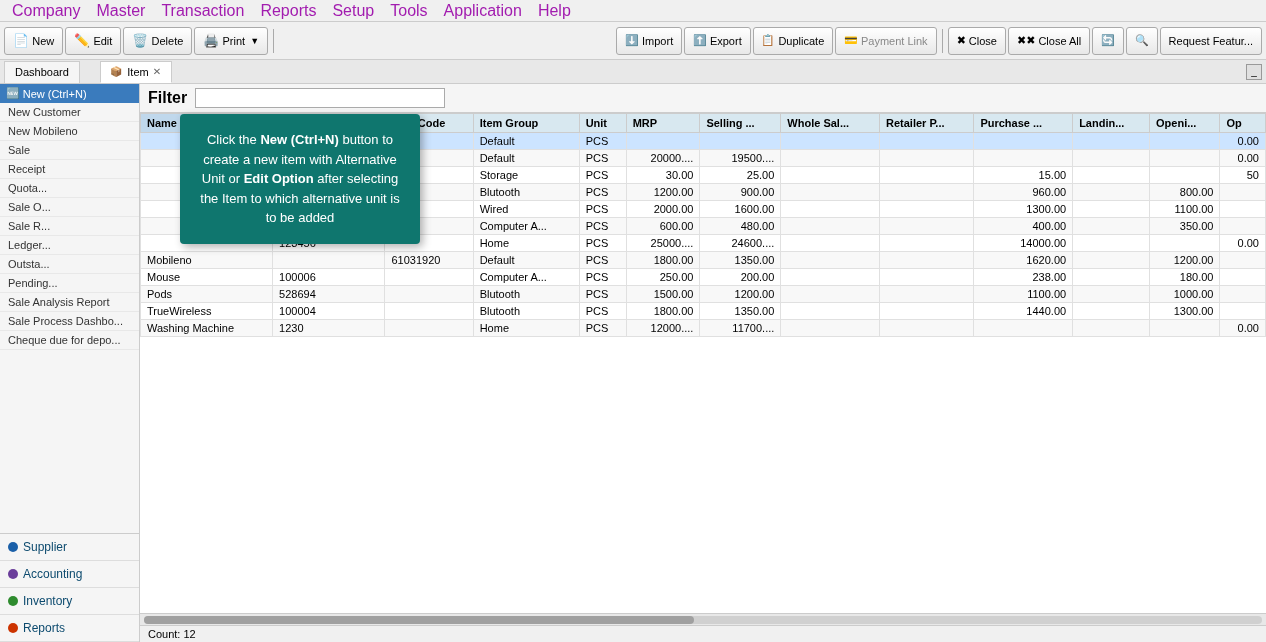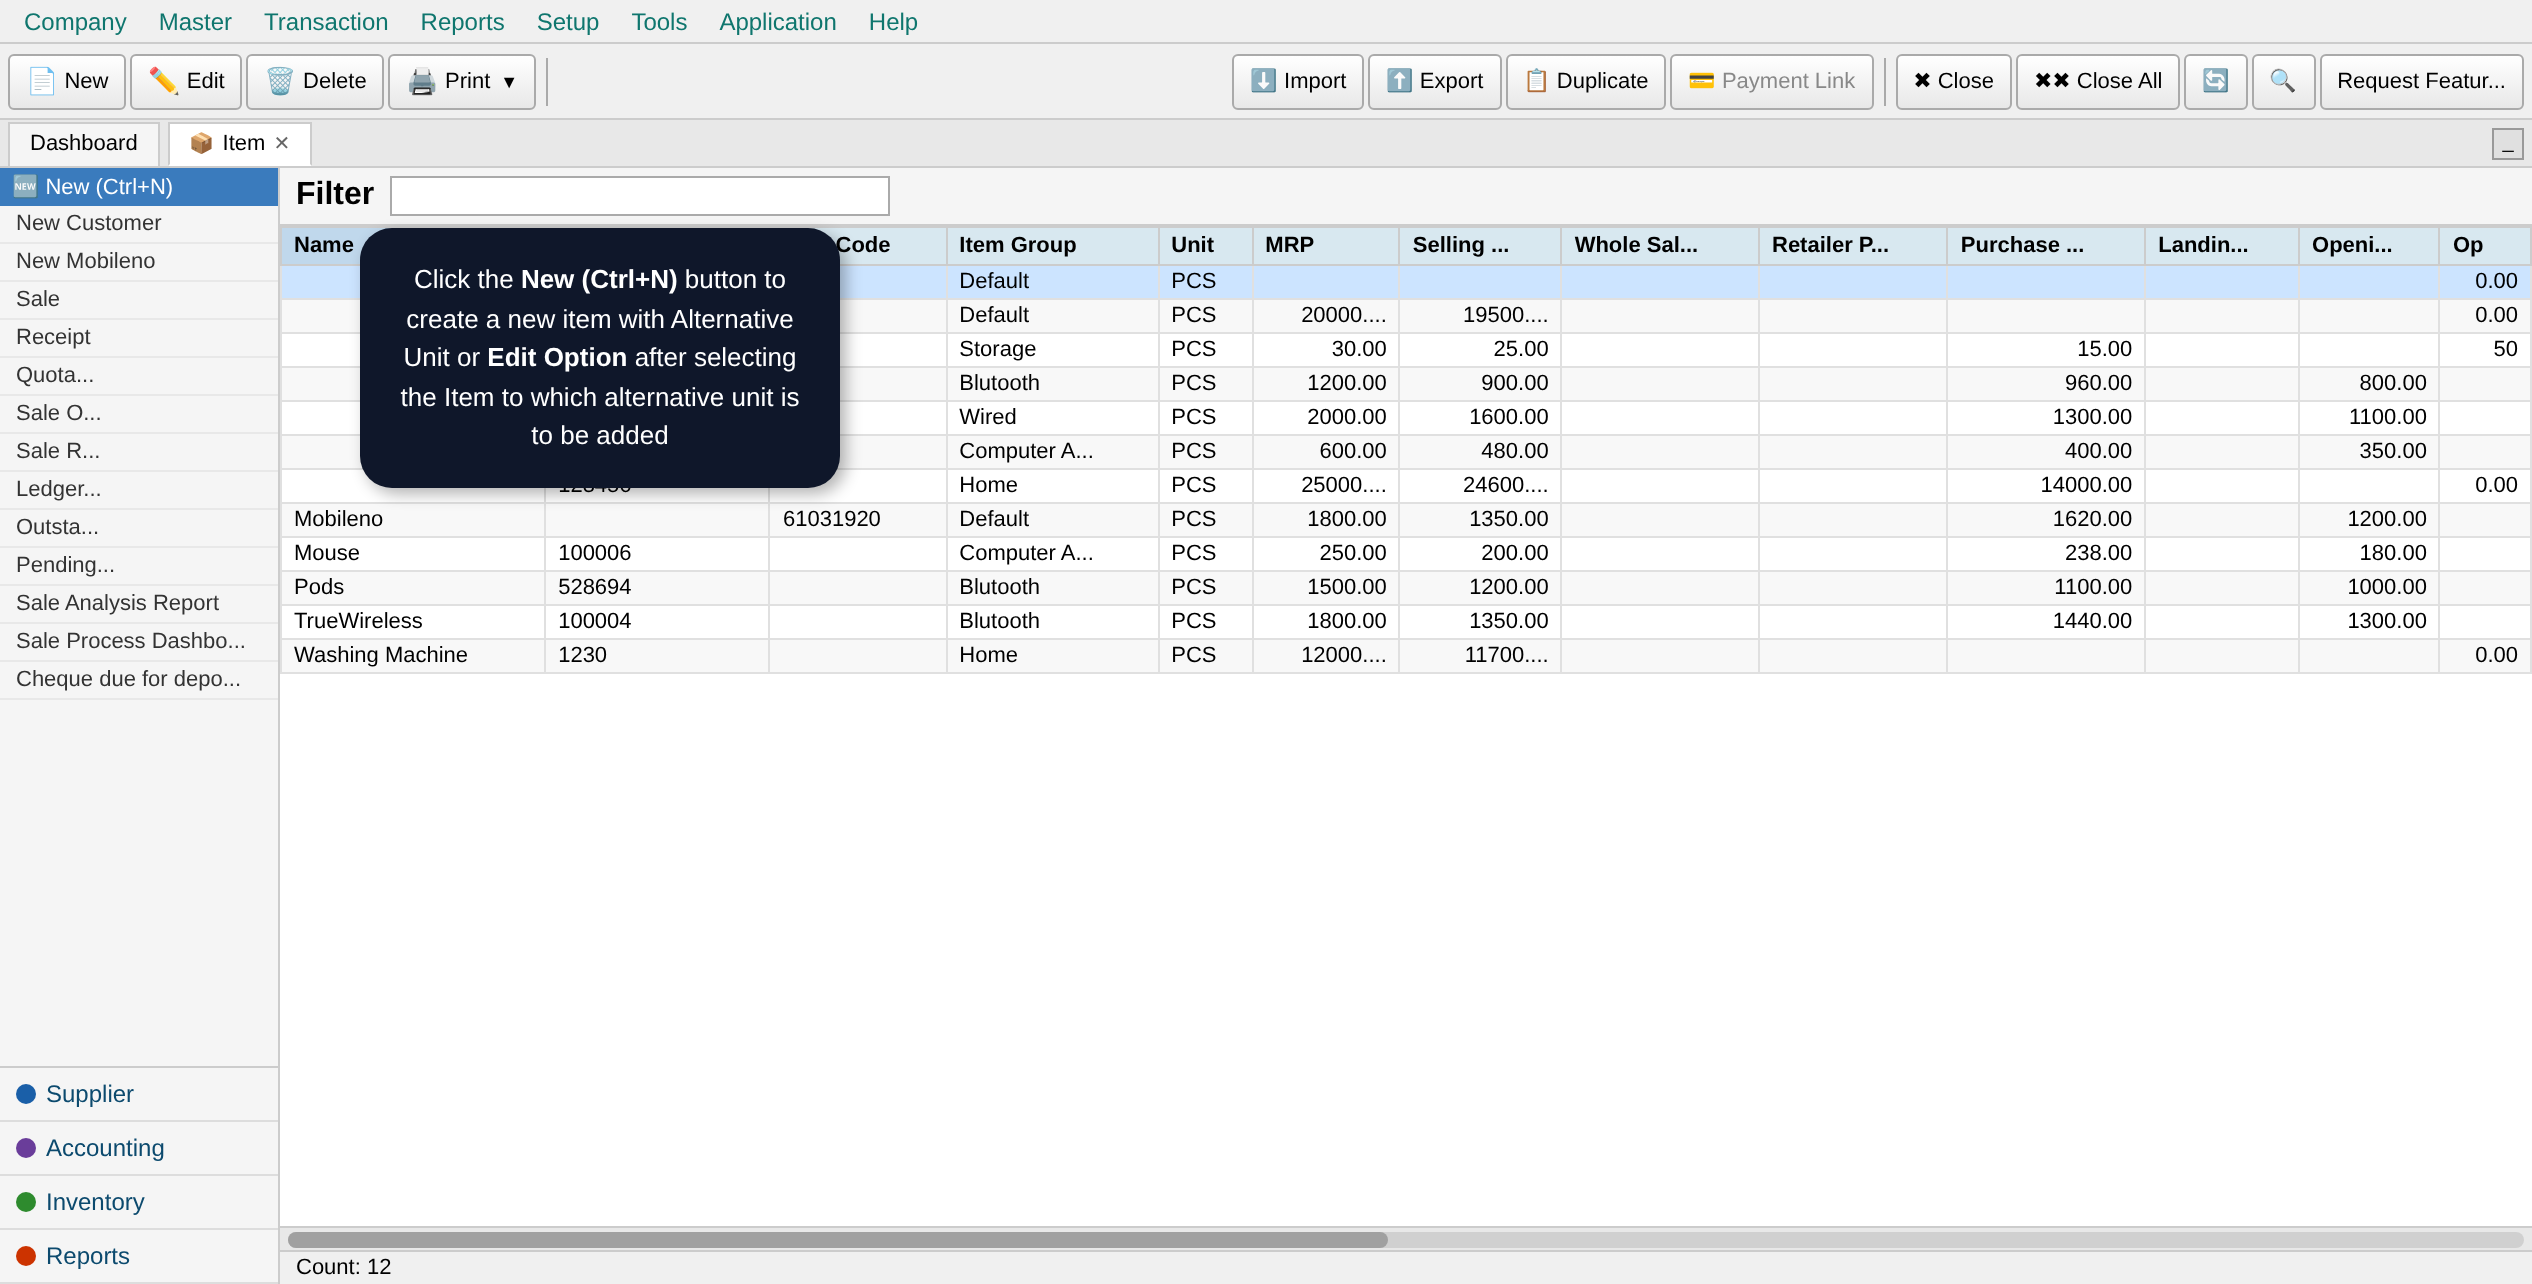--- a/index.html
+++ b/index.html
@@ -1,31 +1,31 @@
 <!DOCTYPE html>
 <html><head>
   <meta charset="utf-8">
   <style>
     * { margin: 0; padding: 0; box-sizing: border-box; }
     body { font-family: 'Segoe UI', Tahoma, Geneva, Verdana, sans-serif; font-size: 12px; background: #f0f0f0; width: 1266px; height: 642px; overflow: hidden; }
 
     
     .menu-bar { background: #f0f0f0; border-bottom: 1px solid #ccc; display: flex; align-items: center; padding: 2px 4px; height: 22px; }
-    .menu-item { padding: 2px 8px; cursor: pointer; font-size: 12px; color: #0f766e; }
+    .menu-item { padding: 2px 8px; cursor: pointer; font-size: 16px; color: #a21caf; }
 
     
     .toolbar { background: #f0f0f0; border-bottom: 1px solid #ccc; display: flex; align-items: center; padding: 2px 4px; height: 38px; gap: 2px; }
     .toolbar-btn { display: flex; align-items: center; gap: 3px; padding: 3px 8px; border: 1px solid #aaa; background: linear-gradient(to bottom, #fff, #e8e8e8); border-radius: 3px; cursor: pointer; font-size: 11px; height: 28px; }
     .toolbar-btn-icon { font-size: 13px; }
     .toolbar-separator { width: 1px; background: #aaa; height: 24px; margin: 0 3px; }
     .toolbar-right { margin-left: auto; display: flex; align-items: center; gap: 2px; }
 
     
     .tab-bar { background: #e8e8e8; border-bottom: 1px solid #ccc; display: flex; align-items: center; height: 24px; padding: 0 4px; }
-    .tab { display: flex; align-items: center; padding: 2px 10px; border: 1px solid #ccc; border-bottom: none; background: #f5f5f5; cursor: pointer; font-size: 11px; margin-right: 4px; height: 22px; }
+    .tab { display: flex; align-items: center; padding: 2px 10px; border: 1px solid #ccc; border-bottom: none; background: #f5f5f5; cursor: pointer; font-size: 11px; margin-right: 20px; height: 22px; }
     .tab.active { background: #fff; border-bottom: 1px solid #fff; }
     .tab-close { margin-left: 4px; font-size: 10px; color: #666; cursor: pointer; }
 
     
     .main-layout { display: flex; height: calc(642px - 22px - 38px - 24px); }
 
     
     .sidebar { width: 140px; background: #f5f5f5; border-right: 1px solid #ccc; display: flex; flex-direction: column; overflow-y: auto; }
     .sidebar-dropdown { background: #3a7bbd; color: white; padding: 3px 6px; font-size: 11px; display: flex; align-items: center; gap: 3px; cursor: pointer; }
     .sidebar-menu-item { padding: 3px 8px; font-size: 11px; cursor: pointer; border-bottom: 1px solid #e8e8e8; color: #333; white-space: nowrap; overflow: hidden; text-overflow: ellipsis; }
@@ -55,21 +55,21 @@
     tr.selected { background: #cce4ff; }
     .num-col { text-align: right; }
 
     
     .status-bar { border-top: 1px solid #ccc; padding: 2px 8px; font-size: 11px; background: #f0f0f0; display: flex; align-items: flex-end; }
     .scrollbar-area { height: 12px; background: #e8e8e8; border-top: 1px solid #ccc; display: flex; align-items: center; padding: 0 4px; }
     .scrollbar-track { flex: 1; height: 8px; background: #d0d0d0; border-radius: 4px; position: relative; }
     .scrollbar-thumb { width: 550px; height: 8px; background: #a0a0a0; border-radius: 4px; position: absolute; left: 0; }
 
     
-    .tooltip-popup { position: absolute; top: 30px; left: 40px; background: #0f172a; color: white; padding: 16px 20px; border-radius: 16px; width: 240px; font-size: 13px; font-weight: 500; line-height: 1.5; z-index: 100; text-align: center; box-shadow: 3px 3px 8px rgba(0,0,0,0.3); }
+    .tooltip-popup { position: absolute; top: 30px; left: 40px; background: #0f766e; color: white; padding: 16px 20px; border-radius: 4px; width: 240px; font-size: 13px; font-weight: 500; line-height: 1.5; z-index: 100; text-align: center; box-shadow: 3px 3px 8px rgba(0,0,0,0.3); }
     .tooltip-popup strong { font-weight: 700; }
 
     .window-controls { display: flex; align-items: center; margin-left: 4px; }
     .win-btn { width: 16px; height: 16px; font-size: 10px; border: 1px solid #999; background: #e0e0e0; cursor: pointer; display: flex; align-items: center; justify-content: center; margin-left: 2px; }
   </style>
 </head>
 <body>
 
 <div class="menu-bar">
   <span class="menu-item">Company</span>

